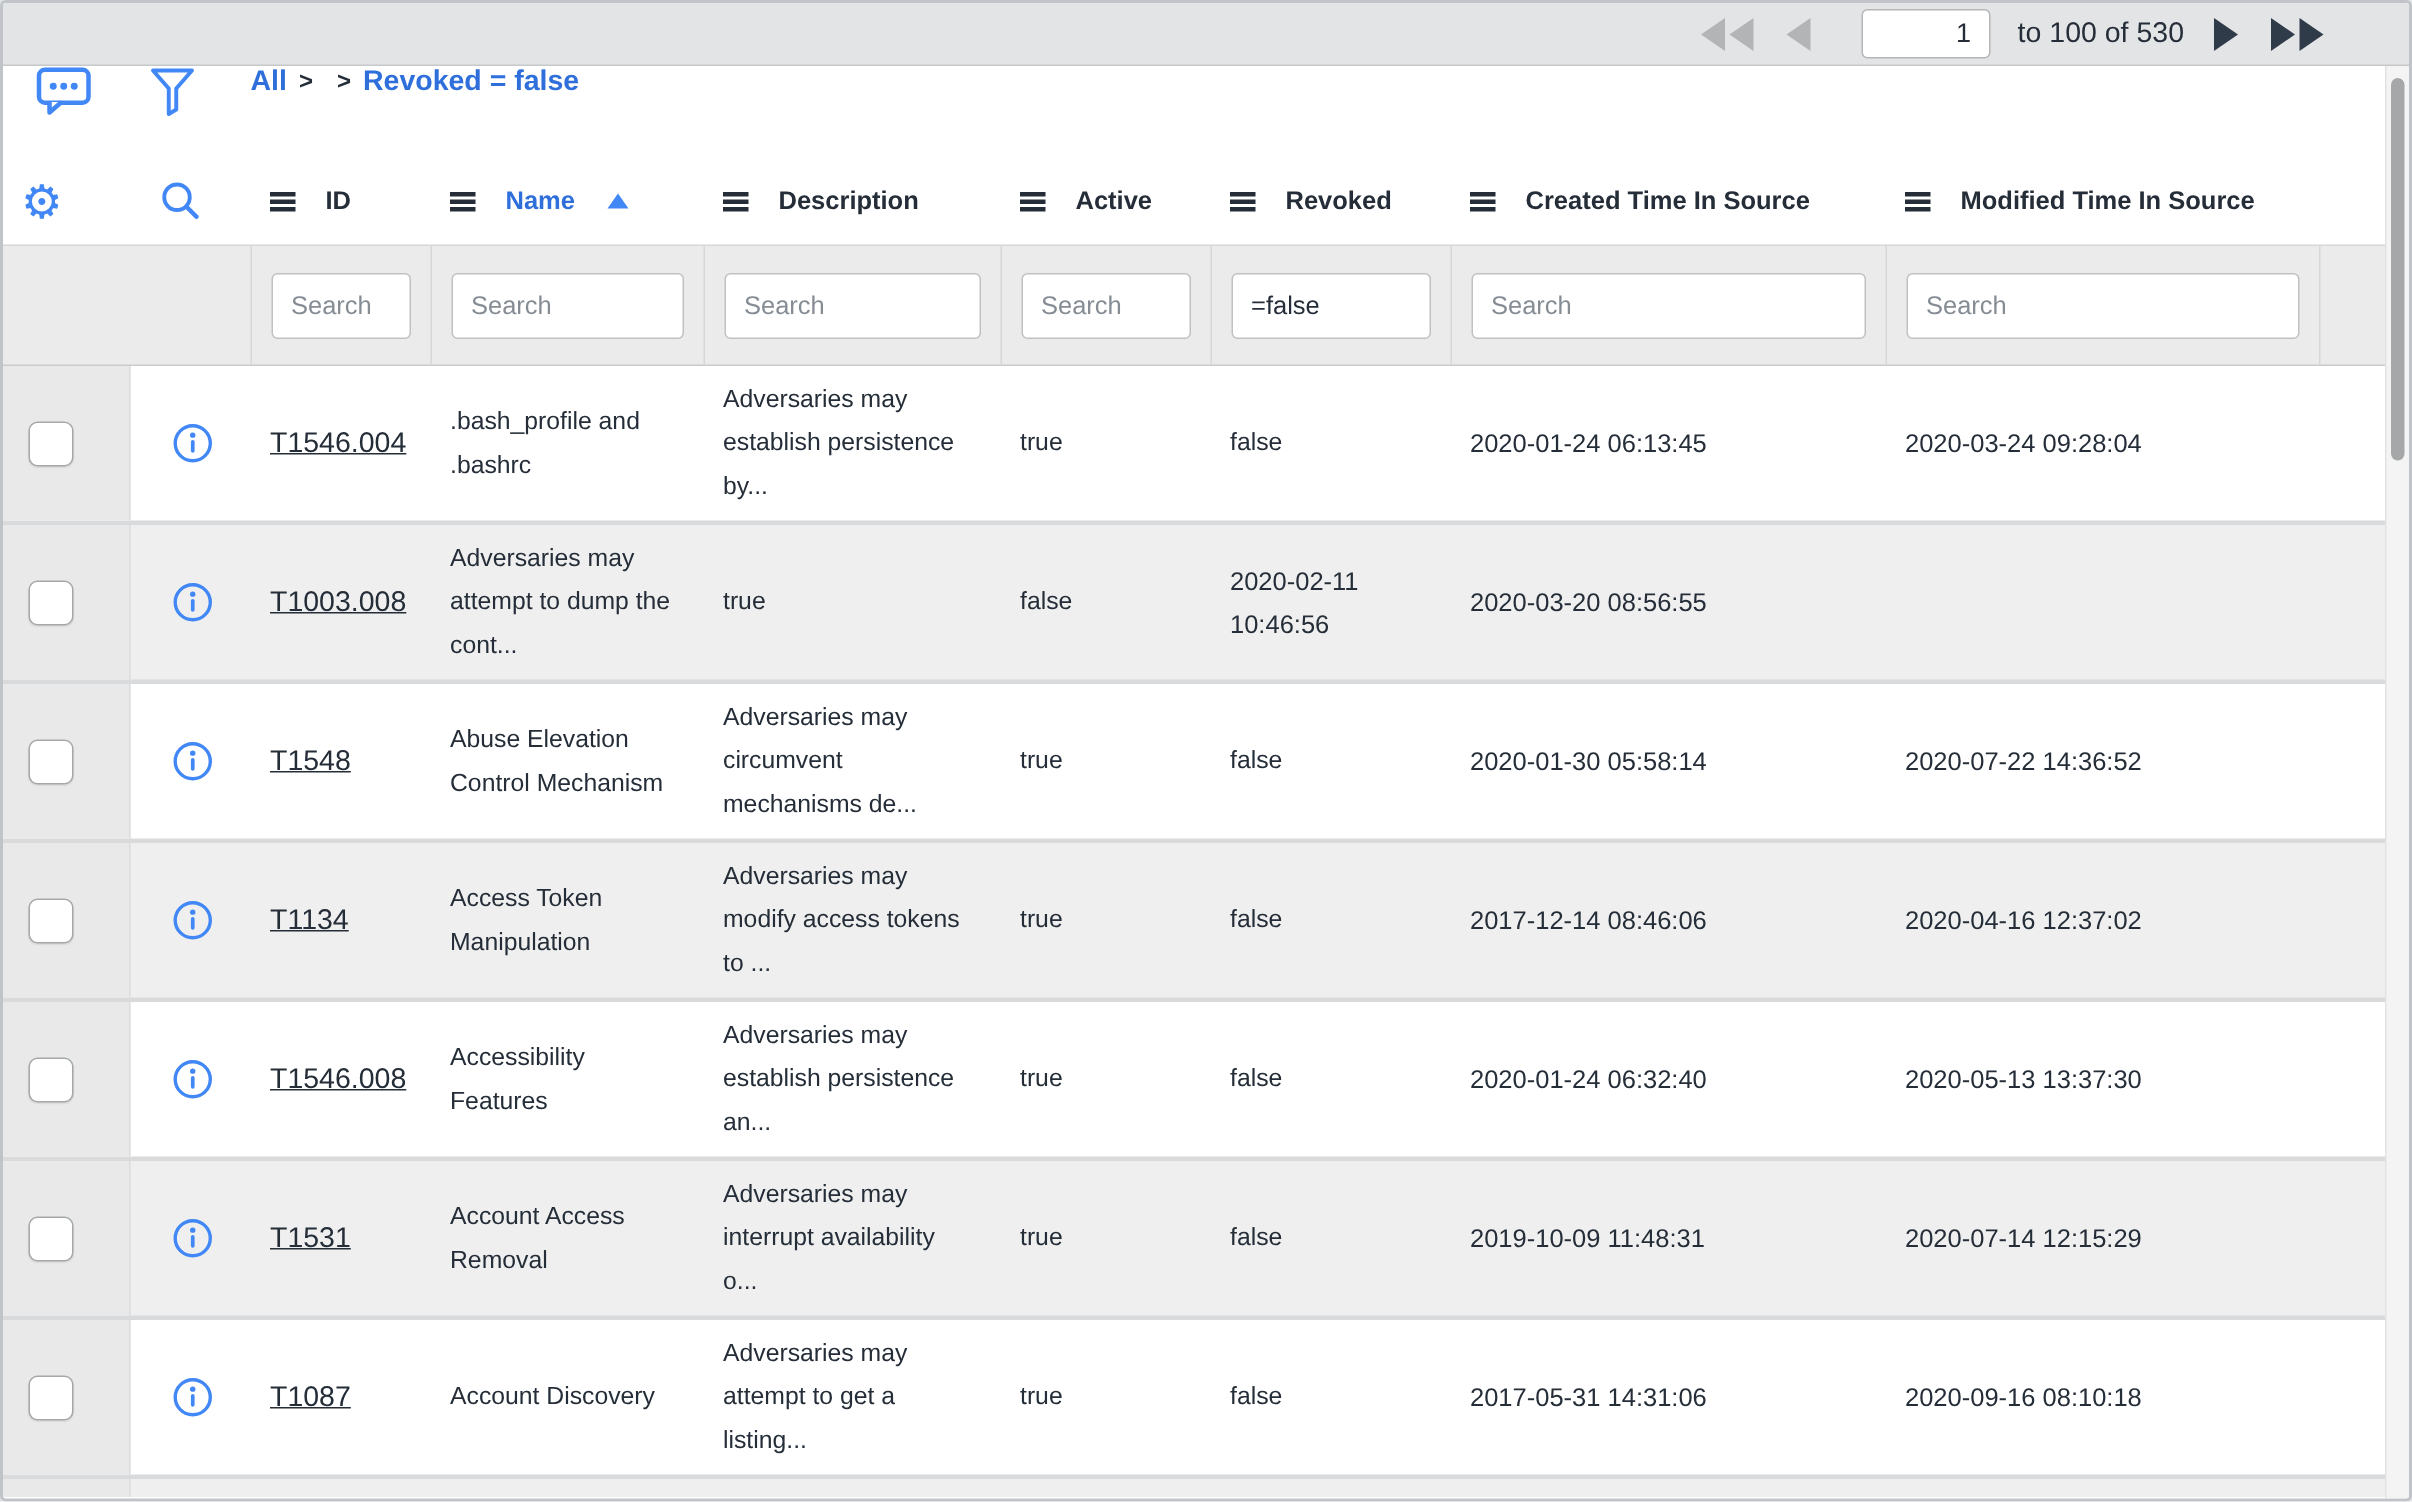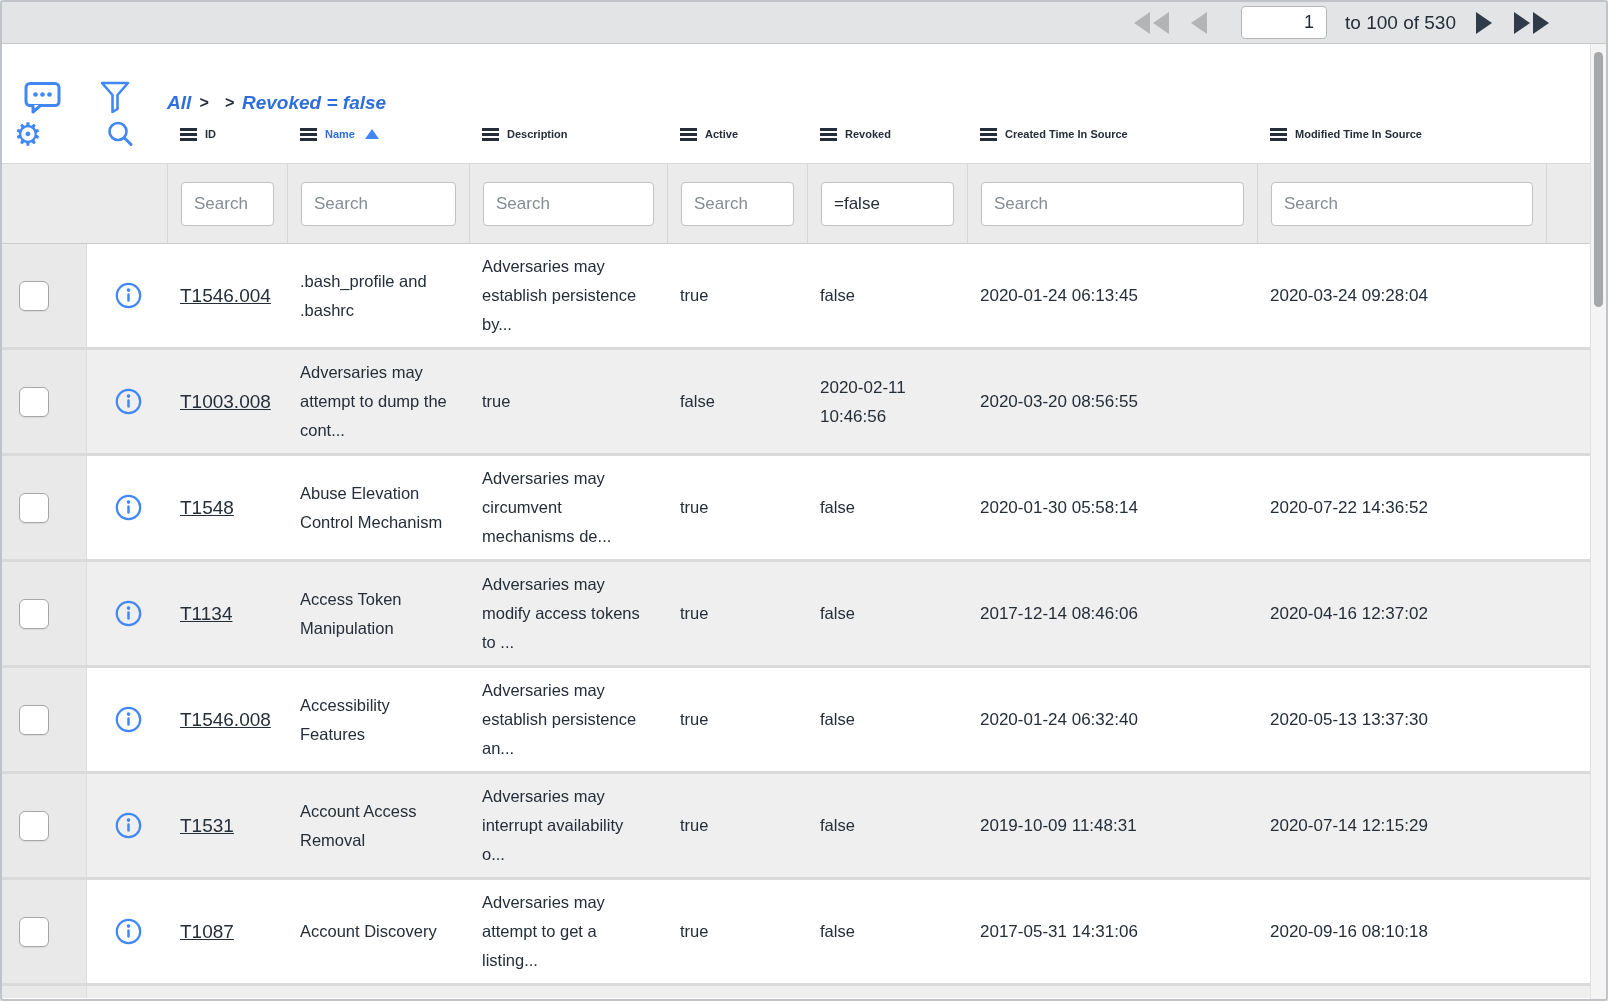--- a/index.html
+++ b/index.html
@@ -51,33 +51,32 @@
     display: grid;
     grid-template-columns: 85px 80px 120px 182px 198px 140px 160px 290px 290px minmax(0,1fr);
   }
   .content { width: calc(100% - 16px); }
 
   
   .crumb-row {
     height: 70px;
     background: #fff;
     display: flex;
-    align-items: flex-end;
+    align-items: flex-start;
     padding-left: 22px;
-    font-style: italic;
   }
   .icon-btn { background: none; border: none; cursor: pointer; display: flex; align-items: center; }
   .funnel-btn { margin-left: 38px; }
   .breadcrumb { margin-left: 36px; font-size: 19px; font-weight: 600; display: flex; align-items: center; flex-wrap: nowrap; white-space: nowrap; }
   .crumb-link { color: #2e6fdb; text-decoration: none; cursor: pointer; }
   .crumb-sep { color: #252e38; font-weight: 700; font-size: 16px; margin: 0 8px; }
 
   
   .colhead-row { height: 49px; background: #fff; align-items: center; }
-  .hcell { display: flex; align-items: center; gap: 8px; padding-left: 13px; font-size: 11px; font-weight: 700; cursor: pointer; }
+  .hcell { display: flex; align-items: center; gap: 20px; padding-left: 13px; font-size: 17px; font-weight: 700; cursor: pointer; }
   .hcell .label { color: #252e38; }
   .hcell.sorted .label { color: #2e6fdb; }
   .burger {
     width: 17px; height: 13px; flex: 0 0 auto;
     border-top: 3px solid #252e38;
     border-bottom: 3px solid #252e38;
     position: relative;
   }
   .burger::before { content: ""; position: absolute; left: 0; right: 0; top: 2px; height: 3px; background: #252e38; }
   .sort-asc {

